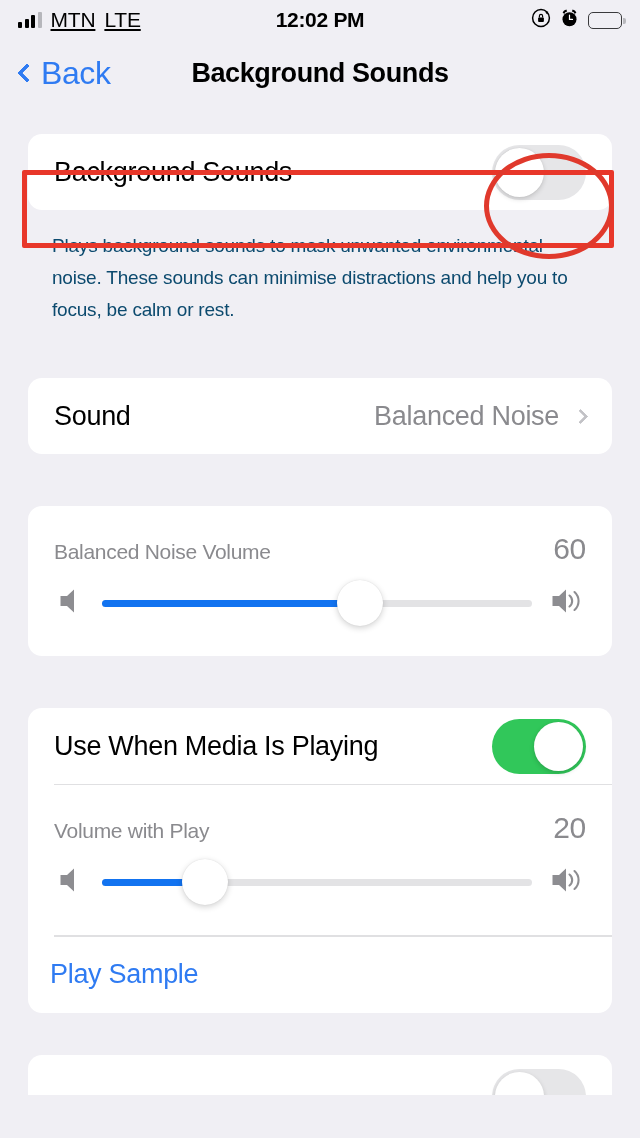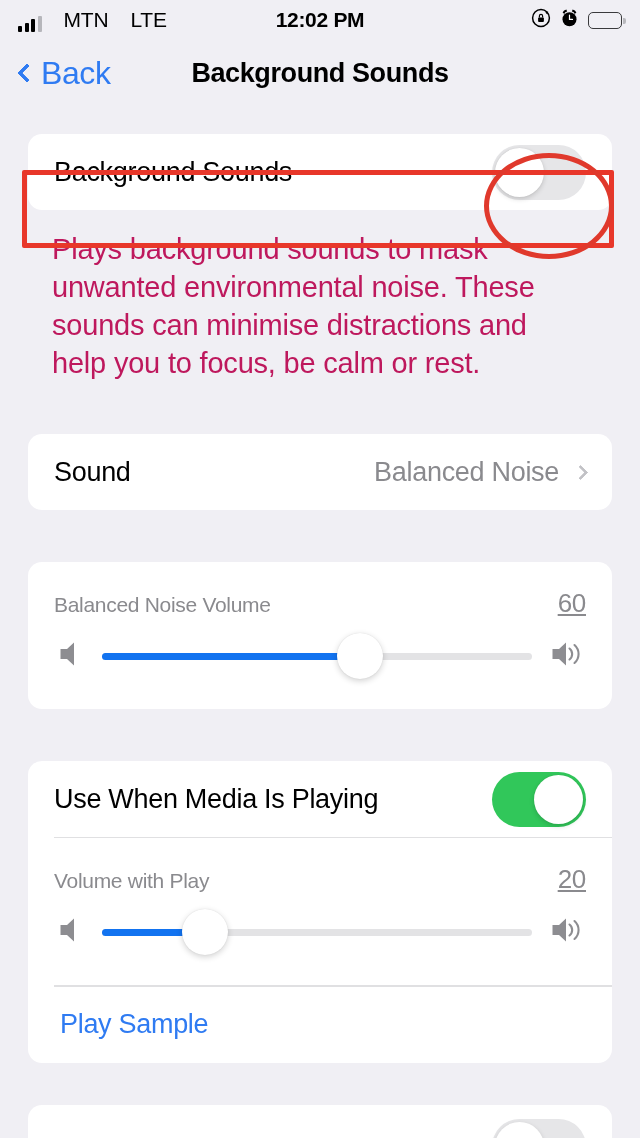--- a/index.html
+++ b/index.html
@@ -17,22 +17,23 @@
   
   .status-bar {
     height: 40px;
     display: flex;
     align-items: center;
     padding: 0 18px;
     position: relative;
   }
   .status-left {
     display: flex;
-    align-items: flex-end;
-    gap: 22px;
+    align-items: center;
+    gap: 9px;
+    text-decoration: underline;
   }
   .signal-bars {
     display: flex;
     align-items: flex-end;
     gap: 2.5px;
     height: 16px;
   }
   .signal-bars i {
     display: block;
     width: 4px;
@@ -195,46 +196,45 @@
     box-shadow: 0 2px 5px rgba(0,0,0,0.16), 0 0 1px rgba(0,0,0,0.12);
   }
   .toggle.off { background: #e6e6e8; }
   .toggle.off .knob { left: 3px; }
   .toggle.on { background: #31c75a; }
   .toggle.on .knob { left: 42px; }
 
   
   .footer-text {
     padding: 20px 24px 0 24px;
-    font-size: 29px;
-    line-height: 38px;
-    color: #be185d;
+    font-size: 19px;
+    line-height: 32px;
+    color: #0c4a6e;
     letter-spacing: -0.2px;
   }
 
   
   .slider-block {
     padding: 26px 26px 30px 26px;
   }
   .slider-head {
     display: flex;
     align-items: baseline;
     margin-bottom: 14px;
   }
   .slider-title {
     font-size: 21px;
     color: #8a8a8e;
     letter-spacing: -0.3px;
   }
   .slider-amount {
     margin-left: auto;
-    font-size: 26px;
+    font-size: 30px;
     color: #8a8a8e;
     letter-spacing: -0.3px;
-    text-decoration: underline;
   }
   .slider-row {
     display: flex;
     align-items: center;
     gap: 14px;
     height: 46px;
   }
   .spk { flex: none; }
   .track-wrap {
     flex: 1;
@@ -265,21 +265,21 @@
     border-radius: 50%;
     background: #ffffff;
     box-shadow: 0 2px 6px rgba(0,0,0,0.18), 0 0 1px rgba(0,0,0,0.14);
     transform: translateX(-50%);
     cursor: pointer;
   }
 
   .link-row {
     display: flex;
     align-items: center;
-    padding: 0 32px;
+    padding: 0 22px;
     min-height: 76px;
     cursor: pointer;
   }
   .link-label {
     font-size: 27px;
     color: #2f7bf2;
     letter-spacing: -0.3px;
   }
 
   .gap-lg { height: 52px; }

